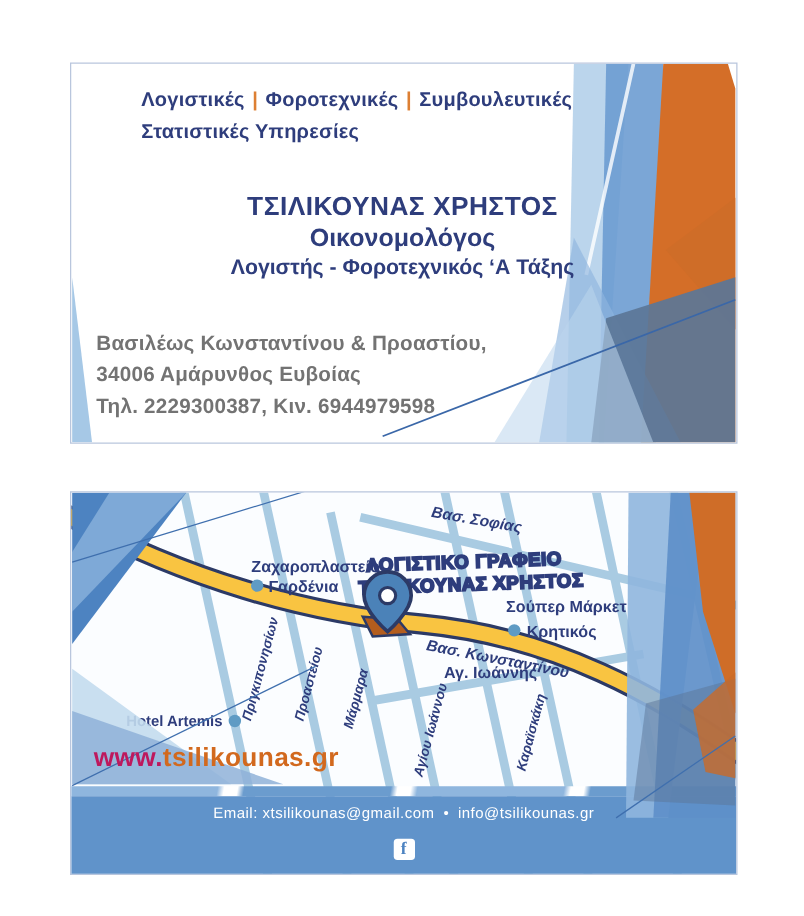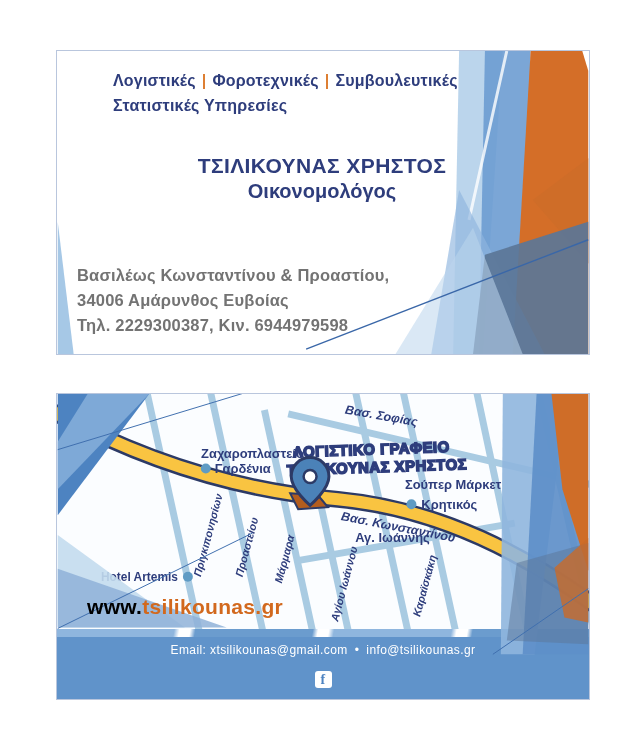--- a/index.html
+++ b/index.html
@@ -34,21 +34,21 @@
   .address{
     position:absolute;left:20px;top:212px;z-index:3;
     color:#737373;font-size:16.5px;font-weight:600;line-height:1.53;letter-spacing:.2px;
   }
 
   
   .website{
     position:absolute;left:18px;top:201px;z-index:3;
     font-size:21px;font-weight:800;letter-spacing:.3px;
   }
-  .website .www{color:#000000;margin-left:12px;}
+  .website .www{color:#be185d;}
   .website .domain{color:#d2691e;}
   .footer-stripe{
     position:absolute;left:0;right:0;top:235px;height:8px;z-index:1;
     background:linear-gradient(100deg,#8fb6de 0%,#8fb6de 22%,#ffffff 23%,#ffffff 25%,
       #6b9cce 26%,#6b9cce 48%,#ffffff 49%,#ffffff 51%,#8fb6de 52%,#8fb6de 74%,
       #ffffff 75%,#ffffff 77%,#6b9cce 78%);
   }
   .footer-bar{position:absolute;left:0;right:0;top:243px;height:64px;background:#6093ca;z-index:1;}
   .footer-line1{
     position:absolute;left:0;right:0;top:249px;z-index:3;text-align:center;
@@ -96,20 +96,21 @@
   </svg>
 
   <div class="services">
     <div><span>Λογιστικές</span><span class="pipe">|</span><span>Φοροτεχνικές</span><span class="pipe">|</span><span>Συμβουλευτικές</span></div>
     <div>Στατιστικές Υπηρεσίες</div>
   </div>
 
   <div class="center-block">
     <div class="person-name">ΤΣΙΛΙΚΟΥΝΑΣ ΧΡΗΣΤΟΣ</div>
     <div class="profession">Οικονομολόγος</div>
+    <div class="job-title">Λογιστής - Φοροτεχνικός  ‘Α Τάξης</div>
   </div>
 
   <div class="address">
     <div>Βασιλέως Κωνσταντίνου &amp; Προαστίου,</div>
     <div>34006 Αμάρυνθος Ευβοίας</div>
     <div>Τηλ. 2229300387, Κιν. 6944979598</div>
   </div>
 </div>
 
 <div class="card card-back">

